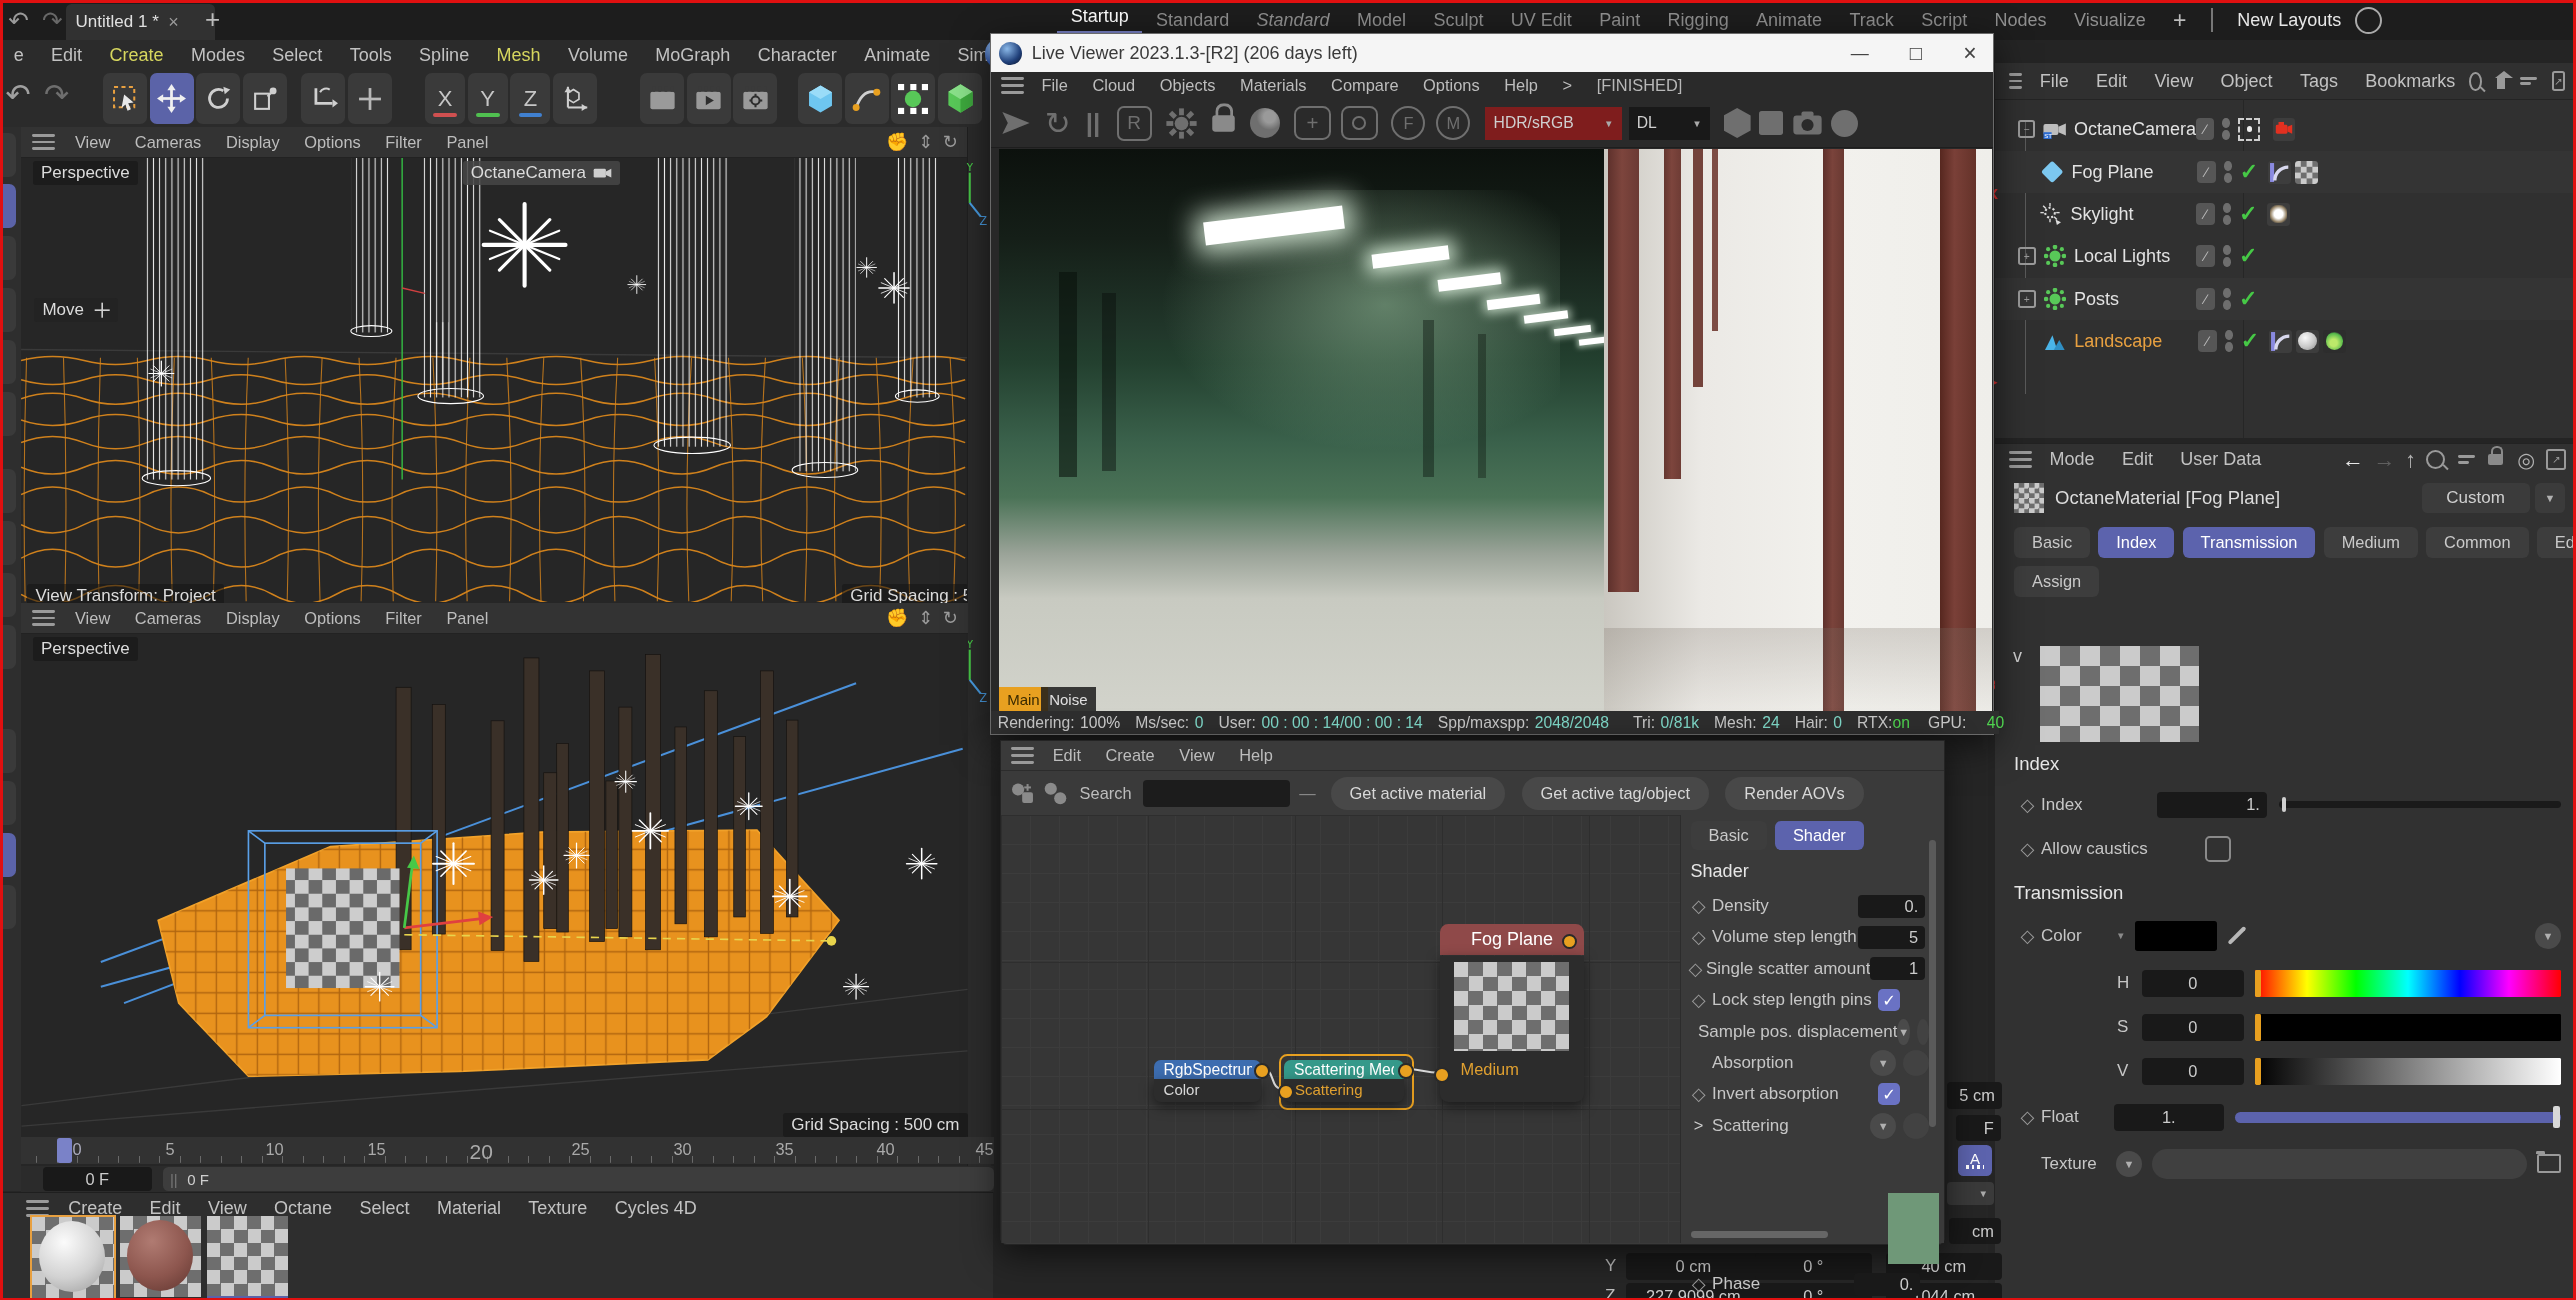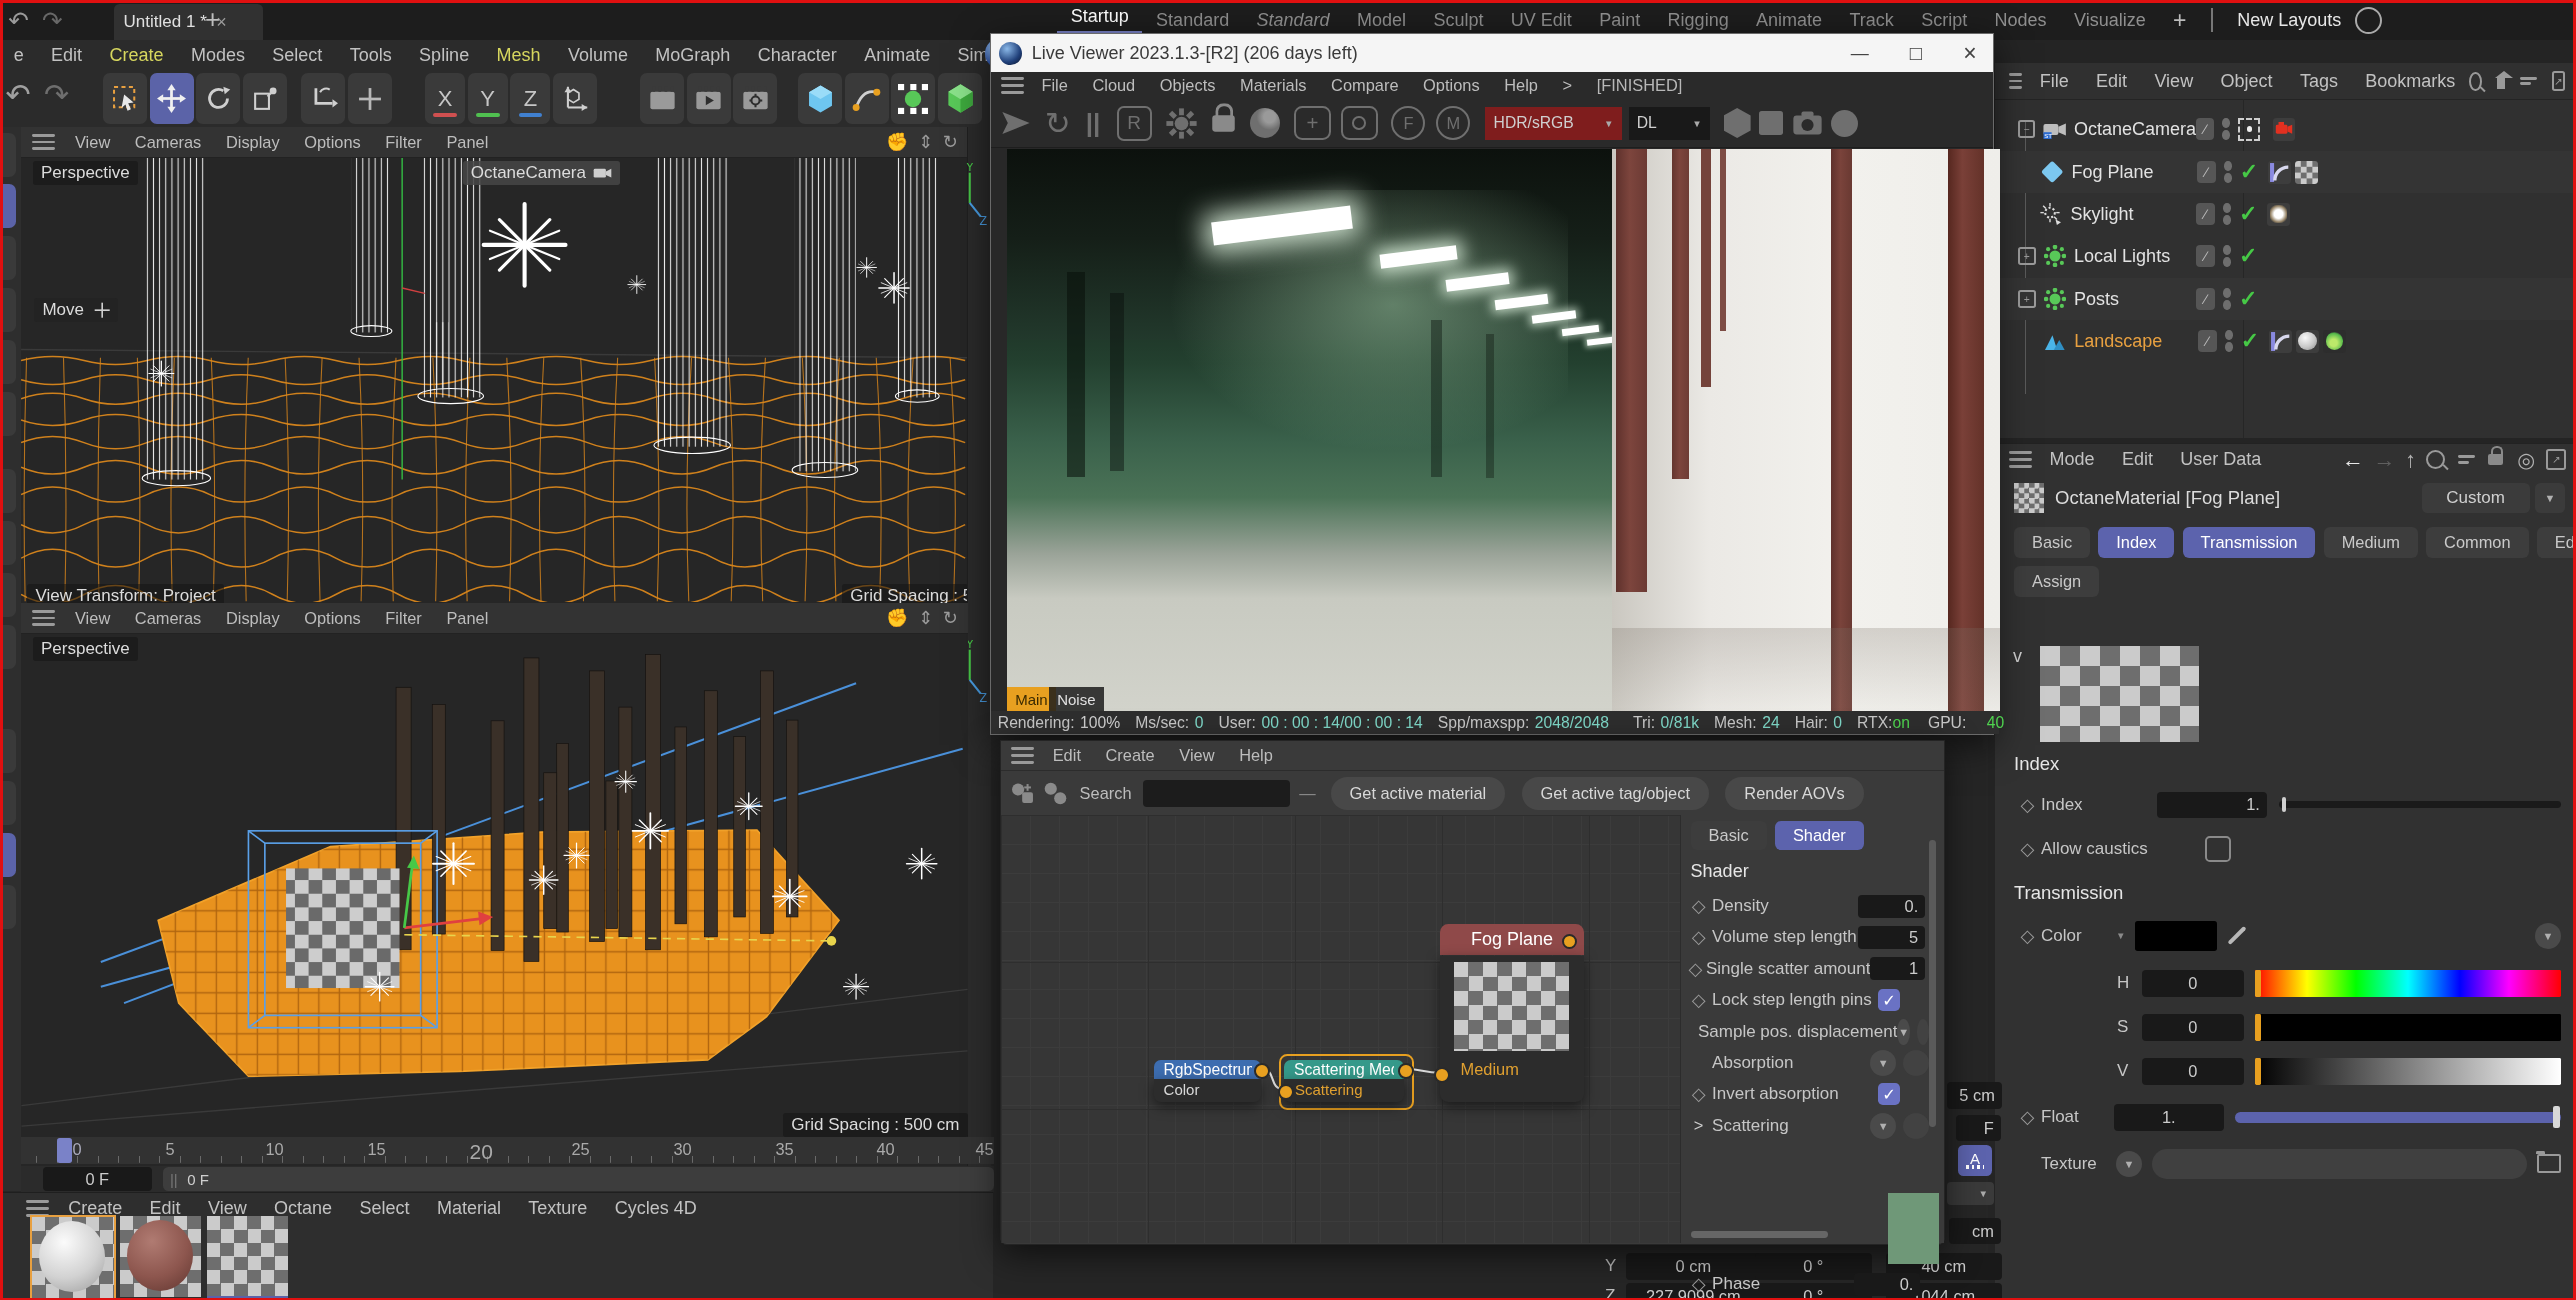--- a/index.html
+++ b/index.html
@@ -67,21 +67,21 @@
   .clip{overflow:hidden;white-space:nowrap;display:block;}
 </style>
 </head>
 <body>
 
 <div id="screen">
 
   <div class="a" style="left:0;top:0;width:2576px;height:40px;background:#1d1d1d;"></div>
   <span class="a" style="left:8.2px;top:5.5px;font-size:24.6px;color:#9a9a9a;">↶</span>
   <span class="a" style="left:42px;top:5.5px;font-size:24.6px;color:#686868;">↷</span>
-  <div class="a f" style="left:66px;top:4.1px;width:130px;height:36px;background:#313131;border-radius:5.5px 5.5px 0 0;padding:0 9.6px;margin-left:48px;">
+  <div class="a f" style="left:66px;top:4.1px;width:130px;height:36px;background:#313131;border-radius:5.5px 5.5px 0 0;padding:0 9.6px;">
     <span style="font-size:17px;color:#e0e0e0;">Untitled 1 *</span>
     <span style="margin-left:9.6px;font-size:18px;color:#9a9a9a;">×</span>
   </div>
   <span class="a" style="left:205px;top:4.1px;font-size:26px;color:#bdbdbd;">+</span>
 
   <div class="a f" style="left:1057px;top:0;width:1519px;height:40px;">
     <span class="mi" style="color:#fff;border-bottom:3.4px solid #7a82c8;padding-bottom:4.1px;">Startup</span>
     <span class="mi" style="color:#8f8f8f;">Standard</span>
     <span class="mi" style="color:#8f8f8f;font-style:italic;">Standard</span>
     <span class="mi" style="color:#8f8f8f;">Model</span>
@@ -967,21 +967,21 @@
       <span style="width:27px;height:30px;background:#6f6f6f;margin-left:13.7px;clip-path:polygon(50% 0,100% 25%,100% 75%,50% 100%,0 75%,0 25%);"></span>
       <span style="width:24.6px;height:24.6px;background:#6f6f6f;border-radius:2.7px;margin-left:8.2px;"></span>
       <svg width="31" height="26" style="margin-left:8.2px;" viewBox="0 0 46 38">
           <rect x="2" y="8" width="42" height="28" rx="5" fill="#6f6f6f"></rect>
           <rect x="14" y="2" width="18" height="8" rx="3" fill="#6f6f6f"></rect>
           <circle cx="23" cy="22" r="9" fill="#2a2a2a"></circle>
         </svg>
       <span style="width:27px;height:27px;background:#6f6f6f;border-radius:50%;margin-left:8.2px;"></span>
     </div>
 
-    <div class="a" style="left:16px;top:115px;width:993px;height:562px;overflow:hidden;background:#eceae6;">
+    <div class="a" style="left:8px;top:115px;width:993px;height:562px;overflow:hidden;background:#eceae6;">
       <div class="a" style="left:0;top:0;width:605px;height:562px;
            background:linear-gradient(180deg,#0c110d 0%,#151f18 16%,#22392c 34%,#35594436 0,#35594400 0),
            linear-gradient(180deg,#0c110d 0%,#16211a 18%,#23402f 38%,#3a614b 52%,#4b7357 62%,#9aa398 72%,#c8cac1 80%,#d2d3cb 100%);">
         <div class="a" style="left:123px;top:41px;width:438px;height:287px;background:radial-gradient(ellipse at 60% 40%,rgba(180,225,185,.45),transparent 60%);"></div>
         <div class="a" style="left:60px;top:123px;width:18px;height:205px;background:rgba(8,14,10,.55);"></div>
         <div class="a" style="left:103px;top:144px;width:13.7px;height:178px;background:rgba(8,14,10,.45);"></div>
         <div class="a" style="left:424px;top:171px;width:11px;height:157px;background:rgba(8,14,10,.4);"></div>
         <div class="a" style="left:479px;top:185px;width:8.2px;height:144px;background:rgba(8,14,10,.35);"></div>
         <div class="a" style="left:205px;top:65px;width:140px;height:23px;background:#fff;transform:rotate(-7deg);box-shadow:0 0 27px 8.2px rgba(235,255,235,.85);"></div>
         <div class="a" style="left:373px;top:101px;width:77px;height:13.7px;background:#fff;transform:rotate(-7deg);box-shadow:0 0 18px 5.5px rgba(235,255,235,.8);"></div>

